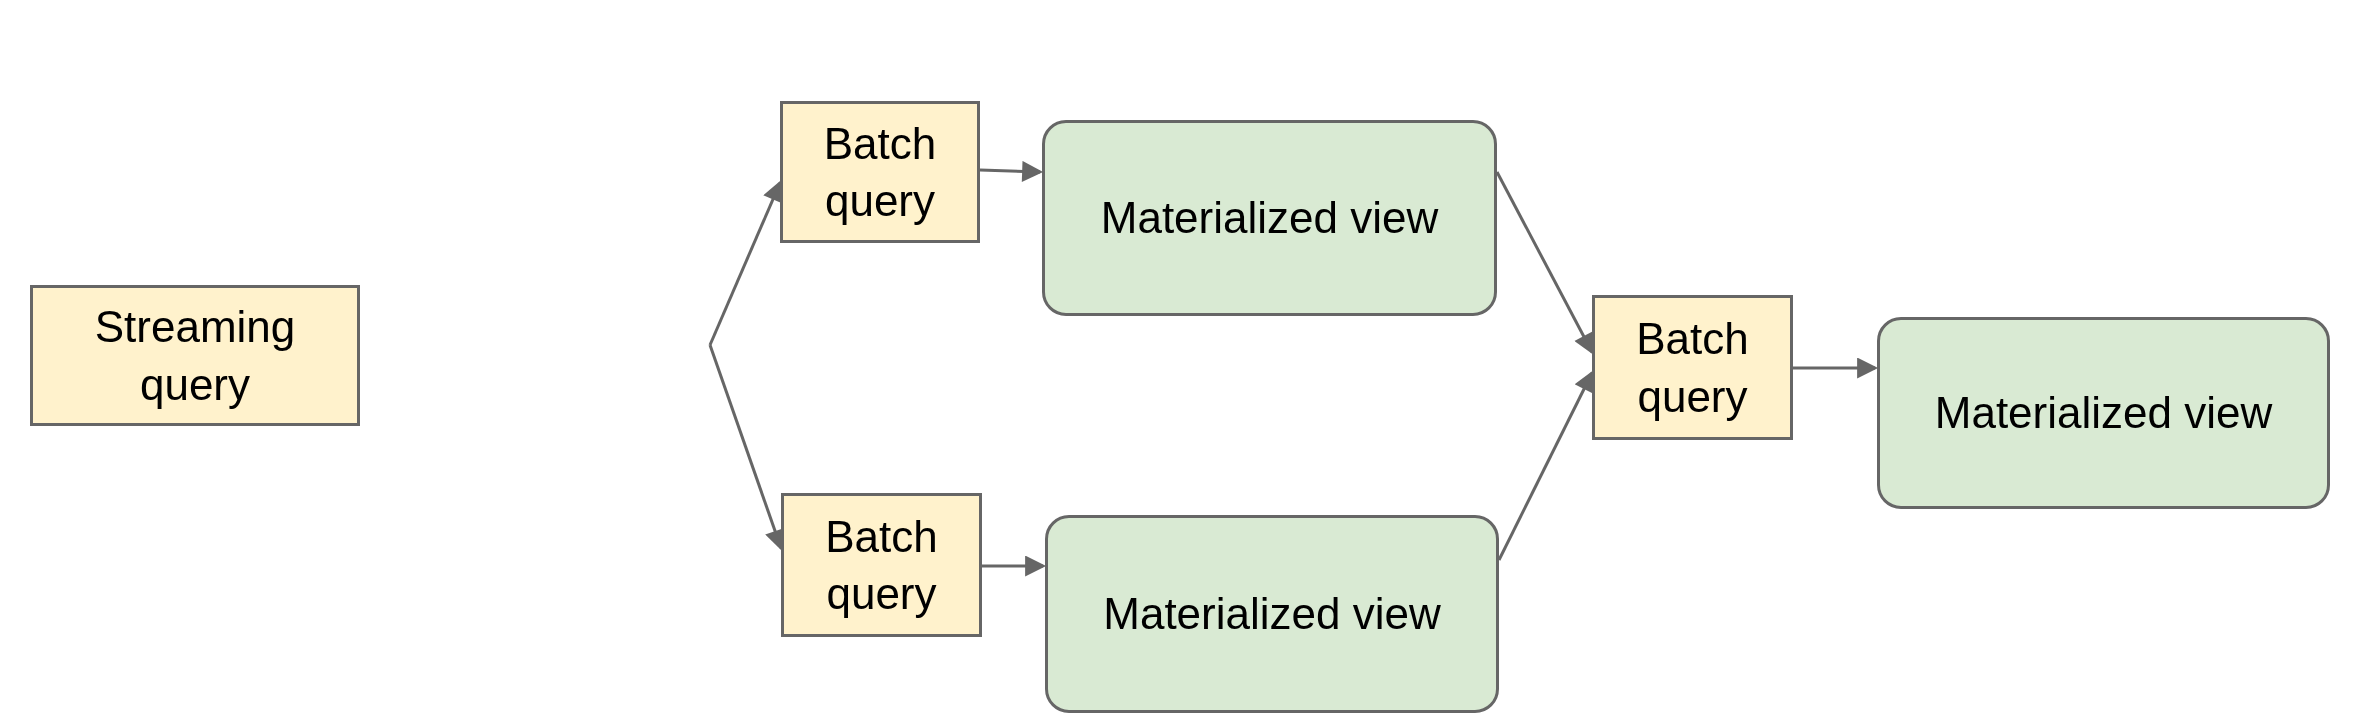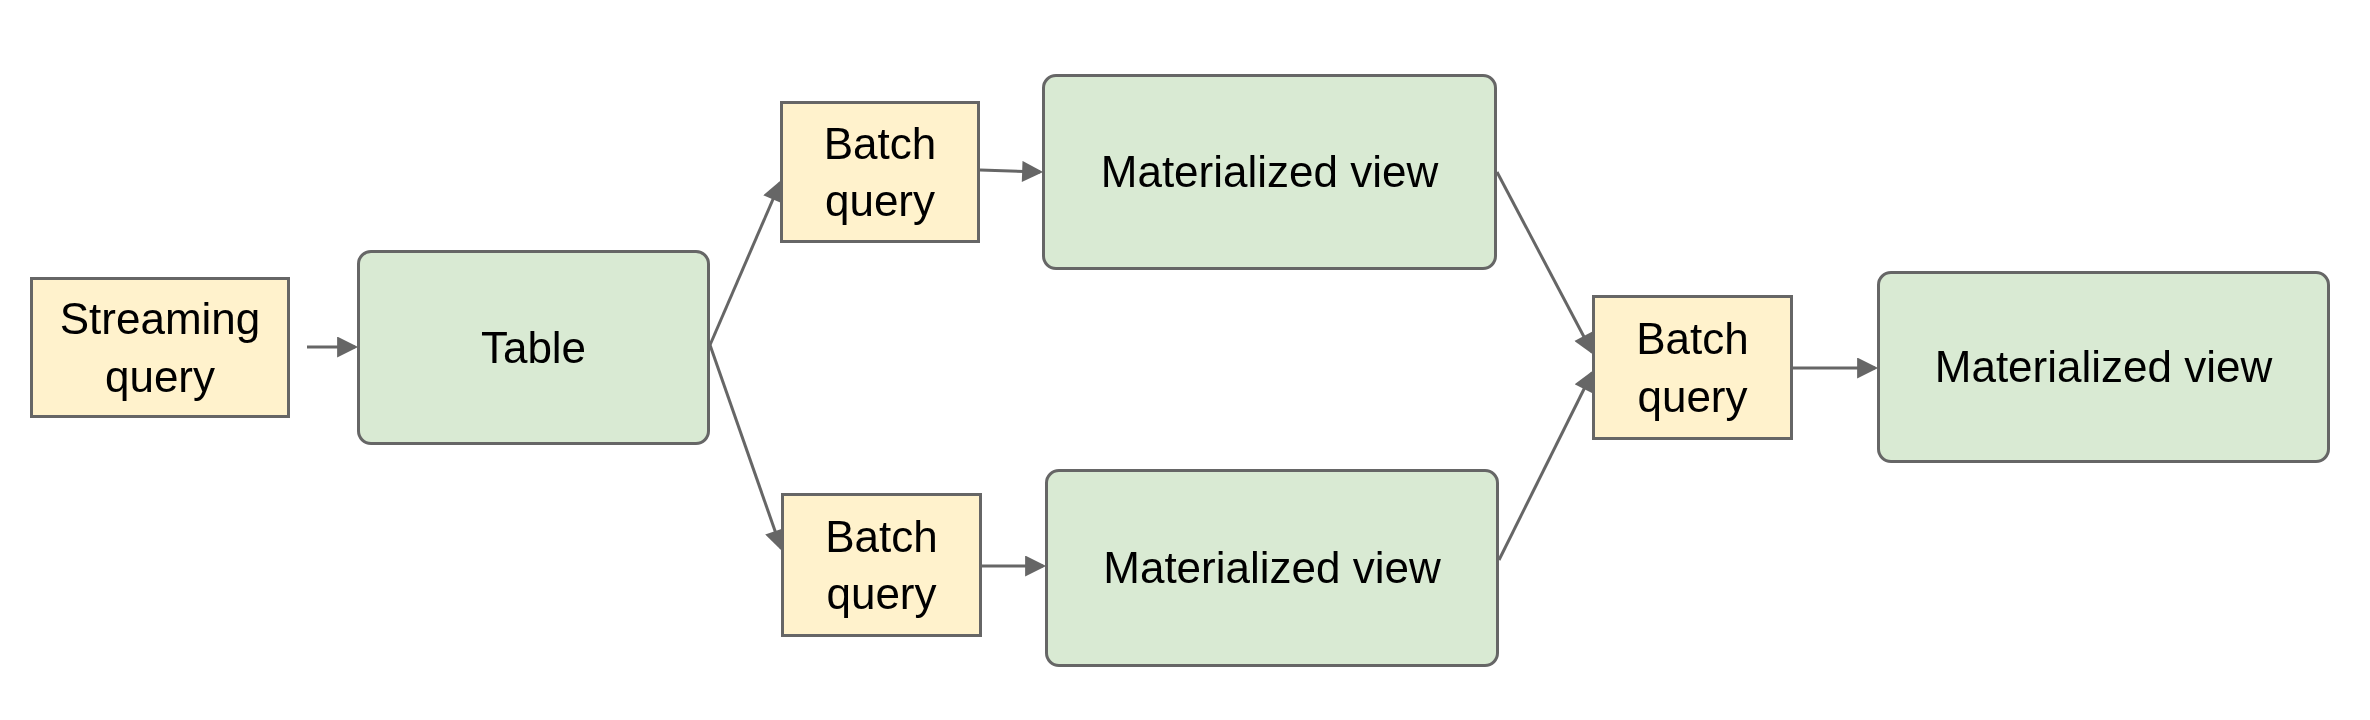--- a/index.html
+++ b/index.html
@@ -28,21 +28,21 @@
     position:absolute;z-index:2;
     box-sizing:border-box;
     border:3px solid var(--node-border);
     display:flex;align-items:center;justify-content:center;
     text-align:center;
     color:var(--node-text);
     font-size:44px;line-height:1.3;
     letter-spacing:0;
   }
   .node.query{background:var(--query-fill);border-radius:0;text-align:center;}
-  .node.data{background:var(--data-fill);border-radius:14px;}
+  .node.data{background:var(--data-fill);border-radius:24px;margin-top:46px;}
   .label{display:block;padding:0 8px;}
 </style>
 </head>
 <body>
 
 <div class="canvas">
 
   <svg class="edges" width="2370" height="720" viewBox="0 0 2370 720">
     <defs>
       <marker id="arrow" viewBox="0 0 10 10" refX="8.5" refY="5" markerWidth="9" markerHeight="7" orient="auto">
@@ -52,27 +52,24 @@
     <line x1="307" y1="347" x2="355" y2="347" marker-end="url(#arrow)"></line>
     <line x1="710" y1="345" x2="780" y2="183" marker-end="url(#arrow)"></line>
     <line x1="710" y1="345" x2="781" y2="548" marker-end="url(#arrow)"></line>
     <line x1="980" y1="170" x2="1040" y2="172" marker-end="url(#arrow)"></line>
     <line x1="982" y1="566" x2="1043" y2="566" marker-end="url(#arrow)"></line>
     <line x1="1497" y1="172" x2="1592" y2="352" marker-end="url(#arrow)"></line>
     <line x1="1499" y1="560" x2="1592" y2="373" marker-end="url(#arrow)"></line>
     <line x1="1793" y1="368" x2="1875" y2="368" marker-end="url(#arrow)"></line>
   </svg>
 
-  <div class="node query" style="left:30px;top:277px;width:260px;height:141px">
+  <div class="node query" style="left:30px;top:285px;width:330px;height:141px">
     <span class="label">Streaming query</span>
   </div>
 
-  <div class="node data" style="left:357px;top:250px;width:353px;height:195px">
-    <span class="label">Table</span>
-  </div>
 
   <div class="node query" style="left:780px;top:101px;width:200px;height:142px">
     <span class="label">Batch query</span>
   </div>
 
   <div class="node data" style="left:1042px;top:74px;width:455px;height:196px">
     <span class="label">Materialized view</span>
   </div>
 
   <div class="node query" style="left:781px;top:493px;width:201px;height:144px">

